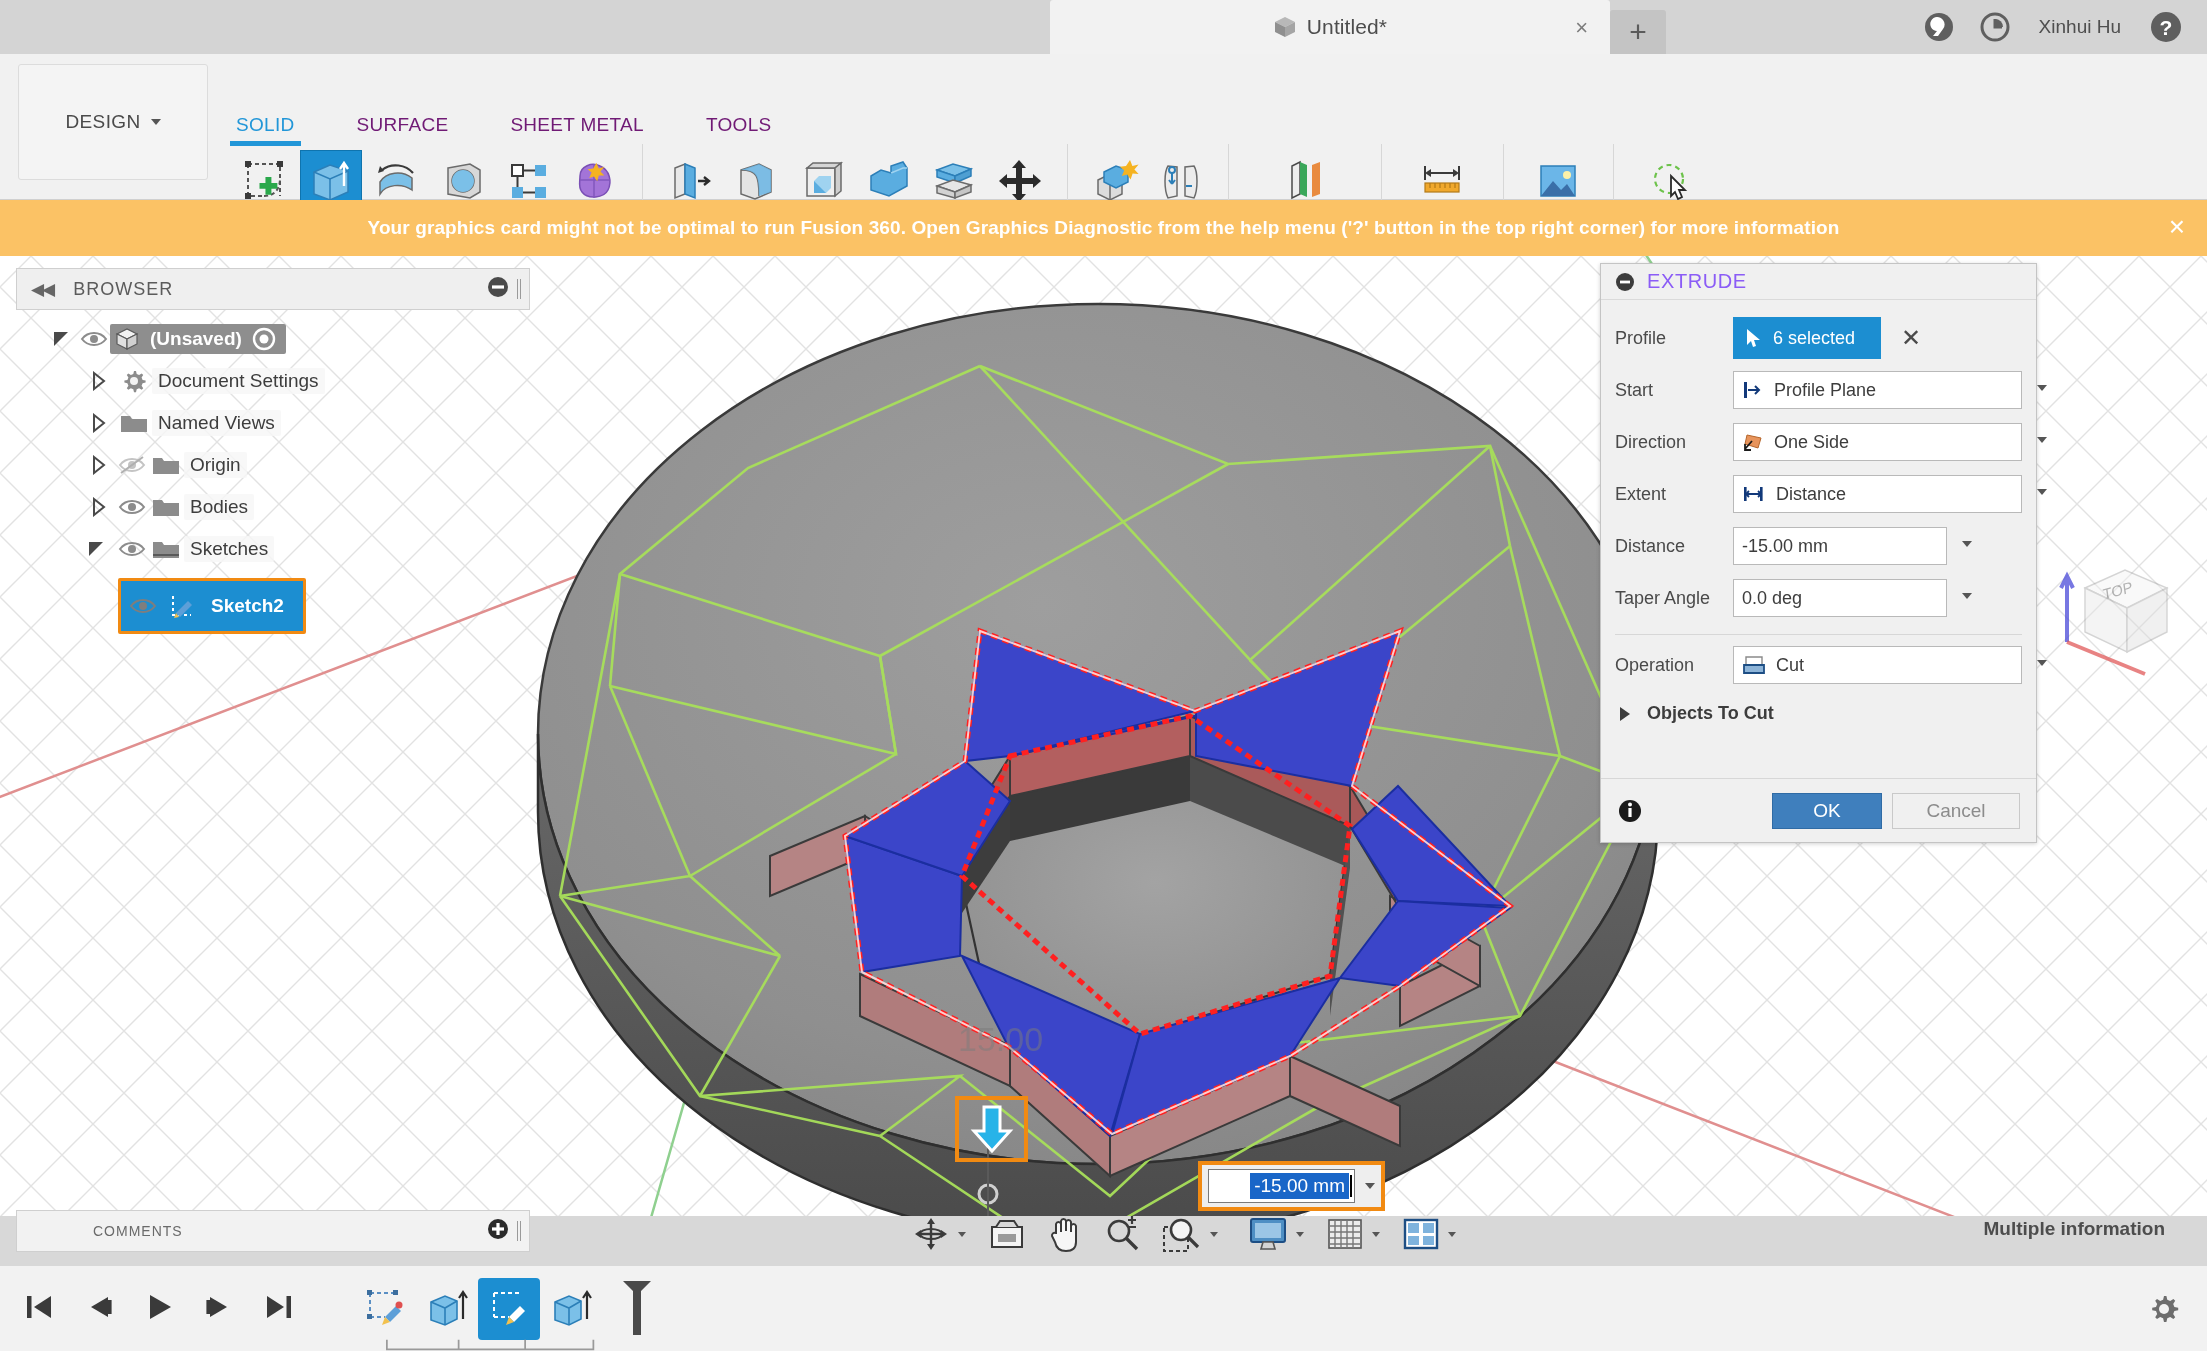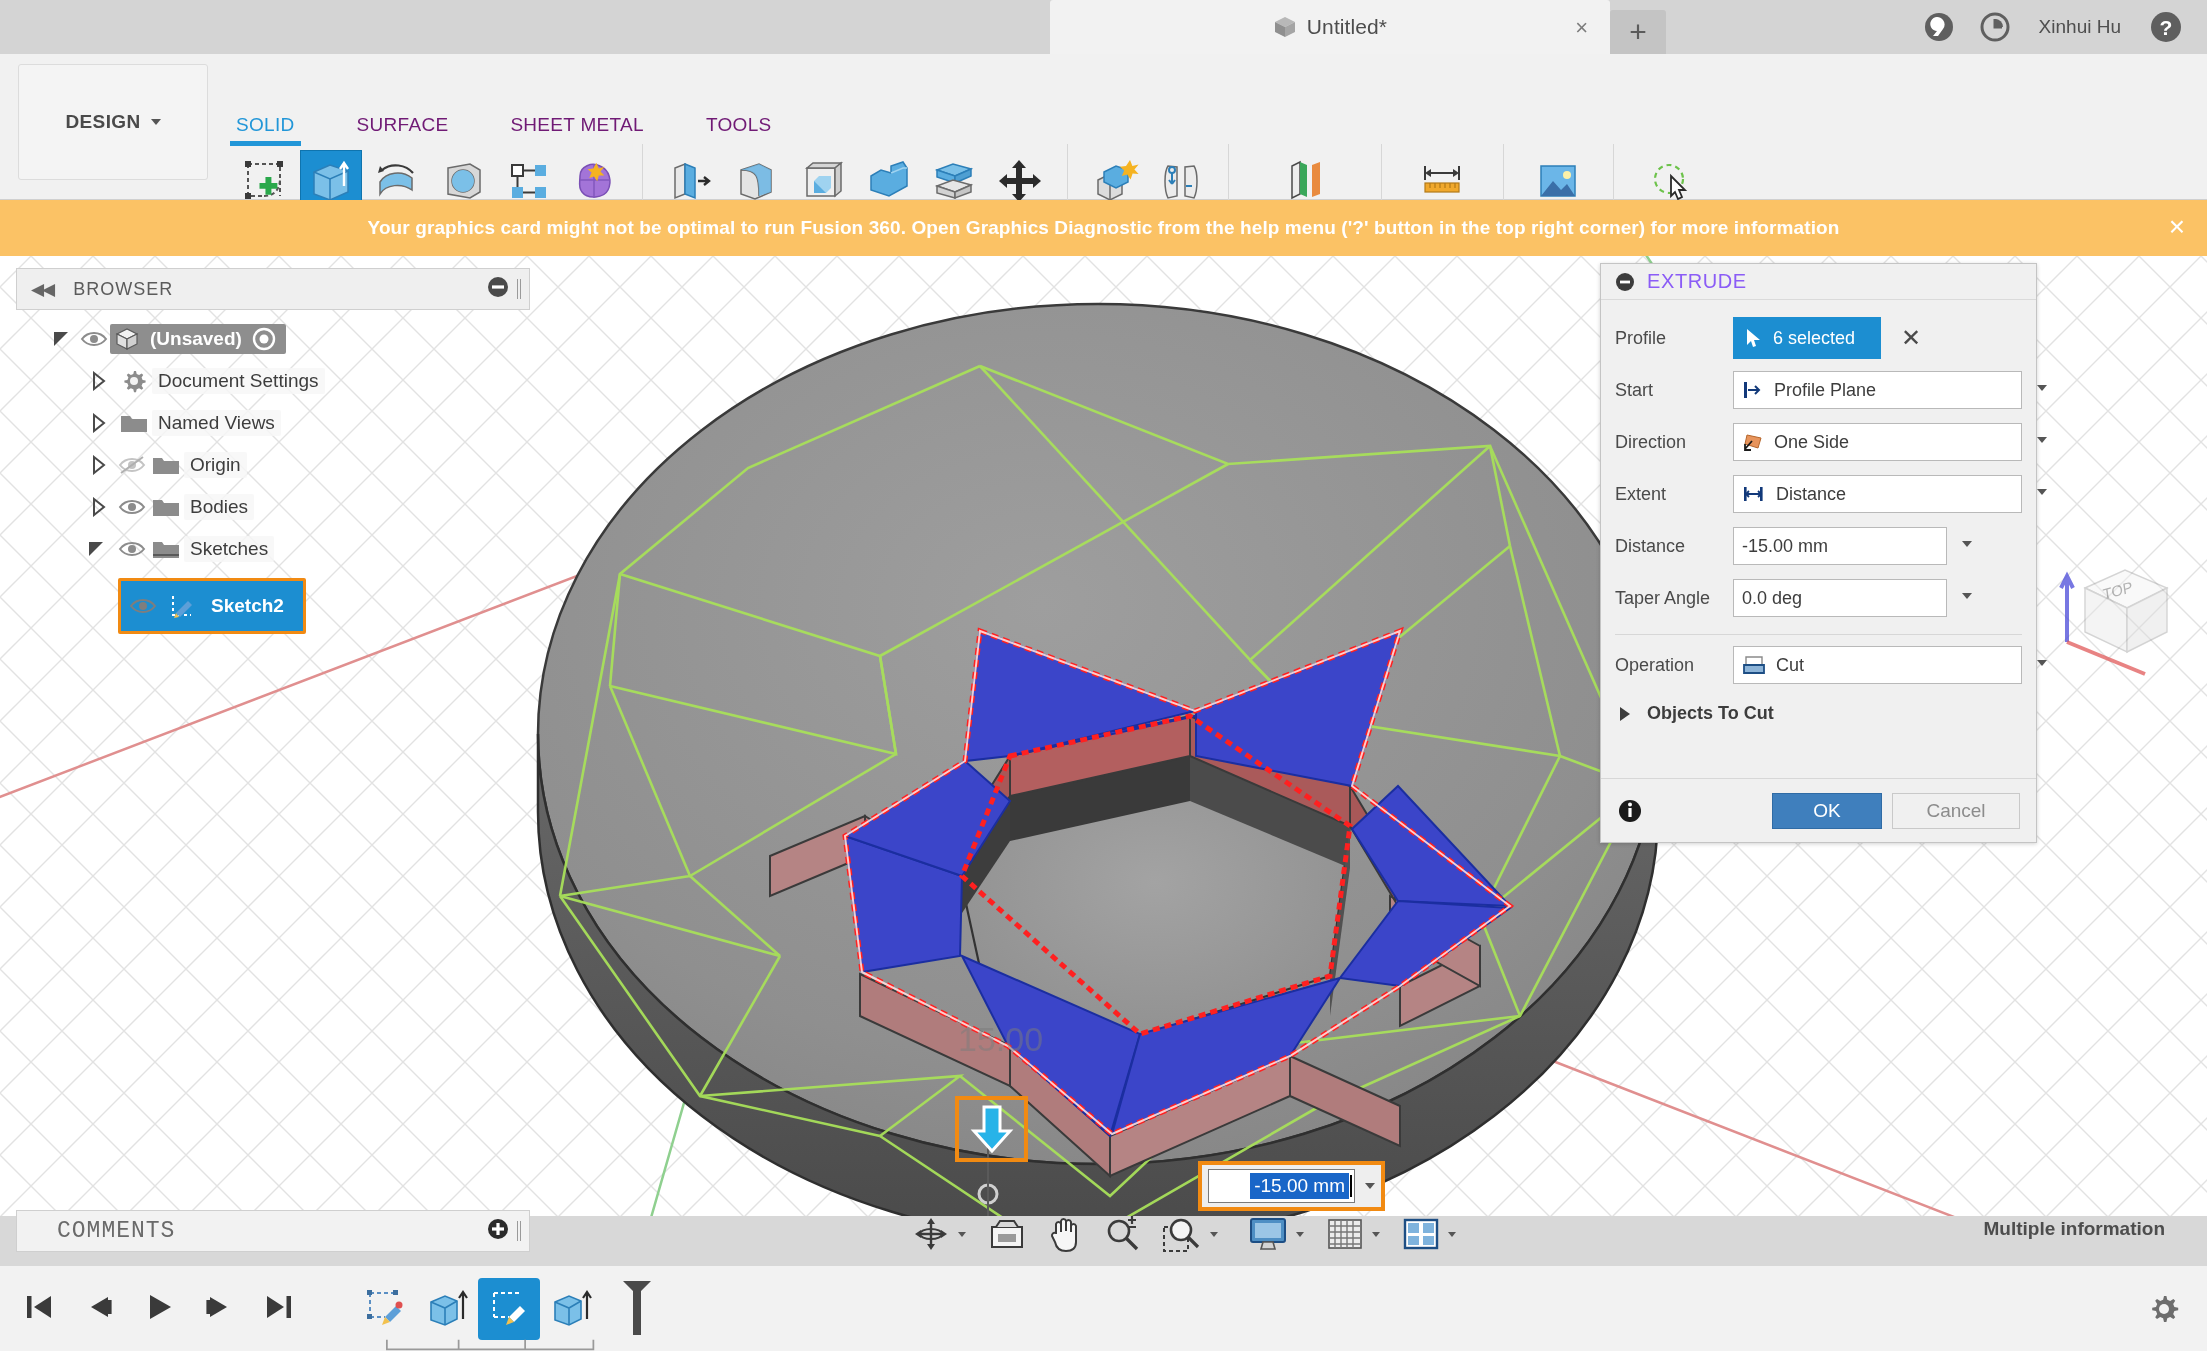--- a/index.html
+++ b/index.html
@@ -44,21 +44,21 @@
   
   .ribbon {
     position:absolute; left:0; top:54px; width:2207px; height:146px;
     background:#f1f1f1; border-bottom:1px solid #d0d0d0;
   }
   .design-box {
     position:absolute; left:18px; top:10px; width:190px; height:116px;
     border:1px solid #dcdcdc; background:#f4f4f4; border-radius:3px;
     display:flex;align-items:center;justify-content:center;
   }
-  .design-label { font-size:19px; font-weight:bold; color:#4a4a4a; letter-spacing:.4px; }
+  .design-label { font-size:19px; font-weight:normal; color:#4a4a4a; letter-spacing:.4px; }
 
   .ribbon-tabs { position:absolute; left:236px; top:60px; display:flex; gap:0; }
   .rb-tab { font-size:19px; color:#701a75; padding:0 0 10px 0; margin-right:62px; letter-spacing:.3px; position:relative; }
   .rb-tab.active { color:#2196d8; }
   .rb-tab.active::after {
     content:""; position:absolute; left:-6px; right:-6px; bottom:0; height:5px; background:#2196d8;
   }
 
   .ribbon-groups { position:absolute; left:228px; top:90px; display:flex; align-items:flex-start; height:108px;}
   .rgroup { display:flex; flex-direction:column; align-items:center; padding:0 6px; position:relative;}
@@ -169,21 +169,21 @@
   }
 
   
   .viewcube { position:absolute; left:2045px; top:290px; width:150px; height:140px; }
 
   
   .comments {
     position:absolute; left:16px; top:1210px; width:514px; height:42px;
     background:#f2f2f2; border:1px solid #cfcfcf; display:flex; align-items:center;
   }
-  .comments .ctitle { font-size:23px; color:#6a6a6a; margin-left:40px; letter-spacing:1px;font-family:Liberation Mono, monospace;}
+  .comments .ctitle { font-size:14px; color:#6a6a6a; margin-left:76px; letter-spacing:1px;}
   .comments .plus { margin-left:auto; margin-right:8px;}
   .comments .grip { width:4px;height:20px;margin-right:8px;
      background:repeating-linear-gradient(to right,#9a9a9a 0 1px,transparent 1px 3px);}
 
   .navbar-tools {
     position:absolute; left:908px; top:1212px; height:44px; display:flex; align-items:center; gap:2px;
   }
   .nv { display:flex;align-items:center;justify-content:center; height:44px; padding:0 4px;}
   .nv-sep { width:18px; }
 

